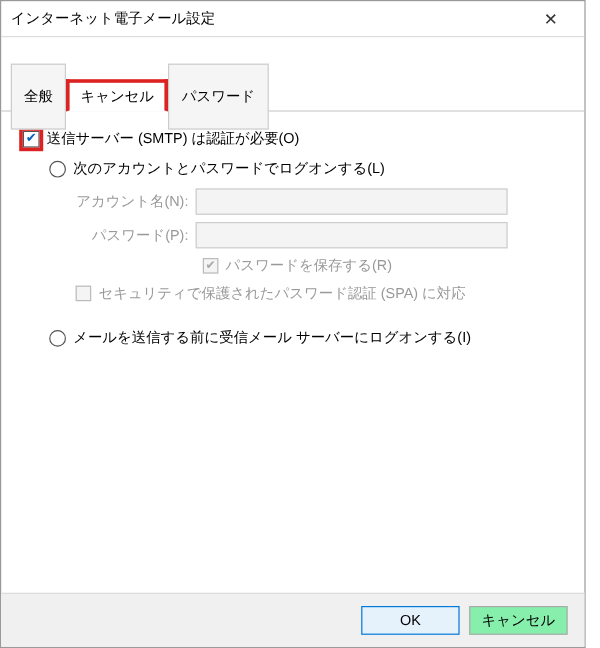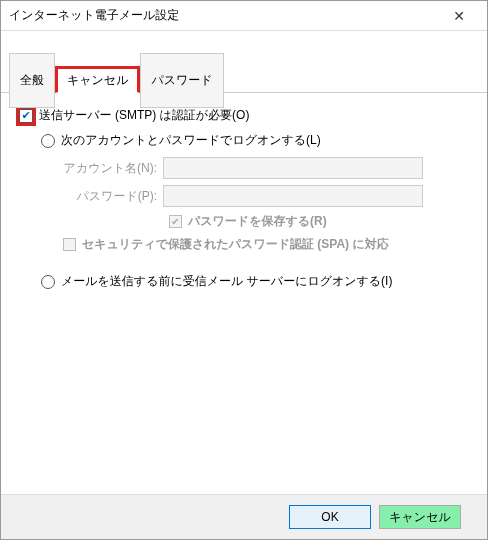--- a/index.html
+++ b/index.html
@@ -133,37 +133,37 @@
     color: #999;
     padding-right: 6px;
   }
   .text-input {
     flex: 1;
     height: 22px;
     border: 1px solid #ccc;
     background: #f4f4f4;
     max-width: 260px;
   }
-  .disabled-text { color: #999; font-weight: bold; }
+  .disabled-text { color: #999; }
   .disabled-check {
     width: 13px;
     height: 13px;
     border: 1px solid #bbb;
     margin-right: 6px;
     display: inline-flex;
     align-items: center;
     justify-content: center;
     background: #f4f4f4;
     flex-shrink: 0;
   }
   .disabled-checkmark { color: #aaa; font-size: 10px; line-height:1; }
   .sep { height: 14px; }
   .footer {
     border-top: 1px solid #ddd;
-    padding: 10px 26px;
+    padding: 10px 14px;
     display: flex;
     justify-content: flex-end;
     gap: 8px;
     background: #f0f0f0;
   }
   .btn {
     min-width: 82px;
     height: 24px;
     border: 1px solid #aaa;
     background: #86efac;

